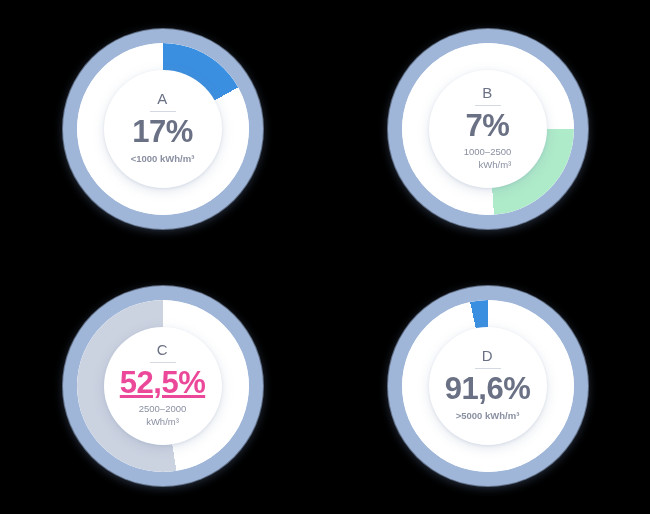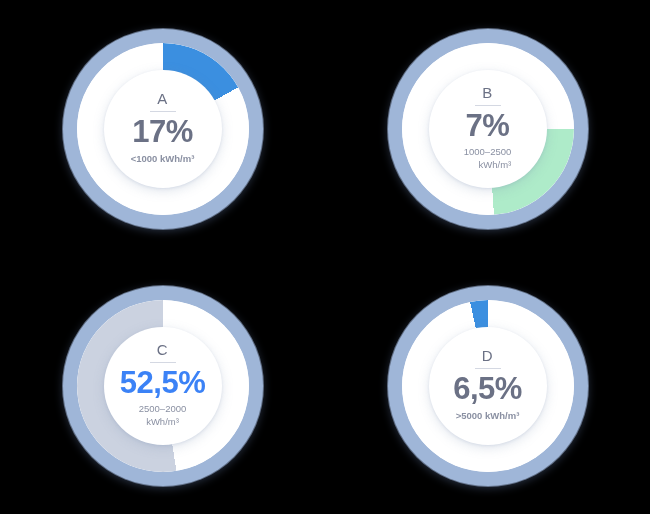--- a/index.html
+++ b/index.html
@@ -160,32 +160,32 @@
   </div>
 
   <div class="gauge-cell">
     <div class="gauge-outer" style="background: rgb(159, 182, 216);"></div>
     <div class="gauge-track" style="background: rgb(255, 255, 255);">
       <div class="gauge-arc" style="background: conic-gradient(rgb(255, 255, 255) 0deg, rgb(255, 255, 255) 171deg, rgb(203, 210, 224) 171deg, rgb(203, 210, 224) 360deg, rgb(255, 255, 255) 360deg, rgb(255, 255, 255) 360deg);"></div>
     </div>
     <div class="gauge-hub" style="background: rgb(255, 255, 255);">
       <div class="hub-class" style="color: rgb(107, 113, 133);">C</div>
       <div class="hub-divider" style="background: rgb(212, 216, 226);"></div>
-      <div class="hub-value" style="color: #3b82f6;">52,5%</div>
+      <div class="hub-value" style="color: #ec4899; text-decoration: underline;">52,5%</div>
       <div class="hub-range" style="color: rgb(138, 144, 162);">2500–2000
 kWh/m³</div>
     </div>
   </div>
 
   <div class="gauge-cell">
     <div class="gauge-outer" style="background: rgb(159, 182, 216);"></div>
     <div class="gauge-track" style="background: rgb(255, 255, 255);">
       <div class="gauge-arc" style="background: conic-gradient(rgb(255, 255, 255) 0deg, rgb(255, 255, 255) 348deg, rgb(59, 143, 224) 348deg, rgb(59, 143, 224) 371deg, rgb(255, 255, 255) 371deg, rgb(255, 255, 255) 360deg);"></div>
     </div>
     <div class="gauge-hub" style="background: rgb(255, 255, 255);">
       <div class="hub-class" style="color: rgb(107, 113, 133);">D</div>
       <div class="hub-divider" style="background: rgb(212, 216, 226);"></div>
-      <div class="hub-value" style="color: rgb(107, 113, 133);">6,5%</div>
+      <div class="hub-value" style="color: rgb(107, 113, 133);">91,6%</div>
       <div class="hub-range" style="color: rgb(138, 144, 162); font-weight: bold;">&gt;5000 kWh/m³</div>
     </div>
   </div>
 
 </div>
 
 </body></html>

